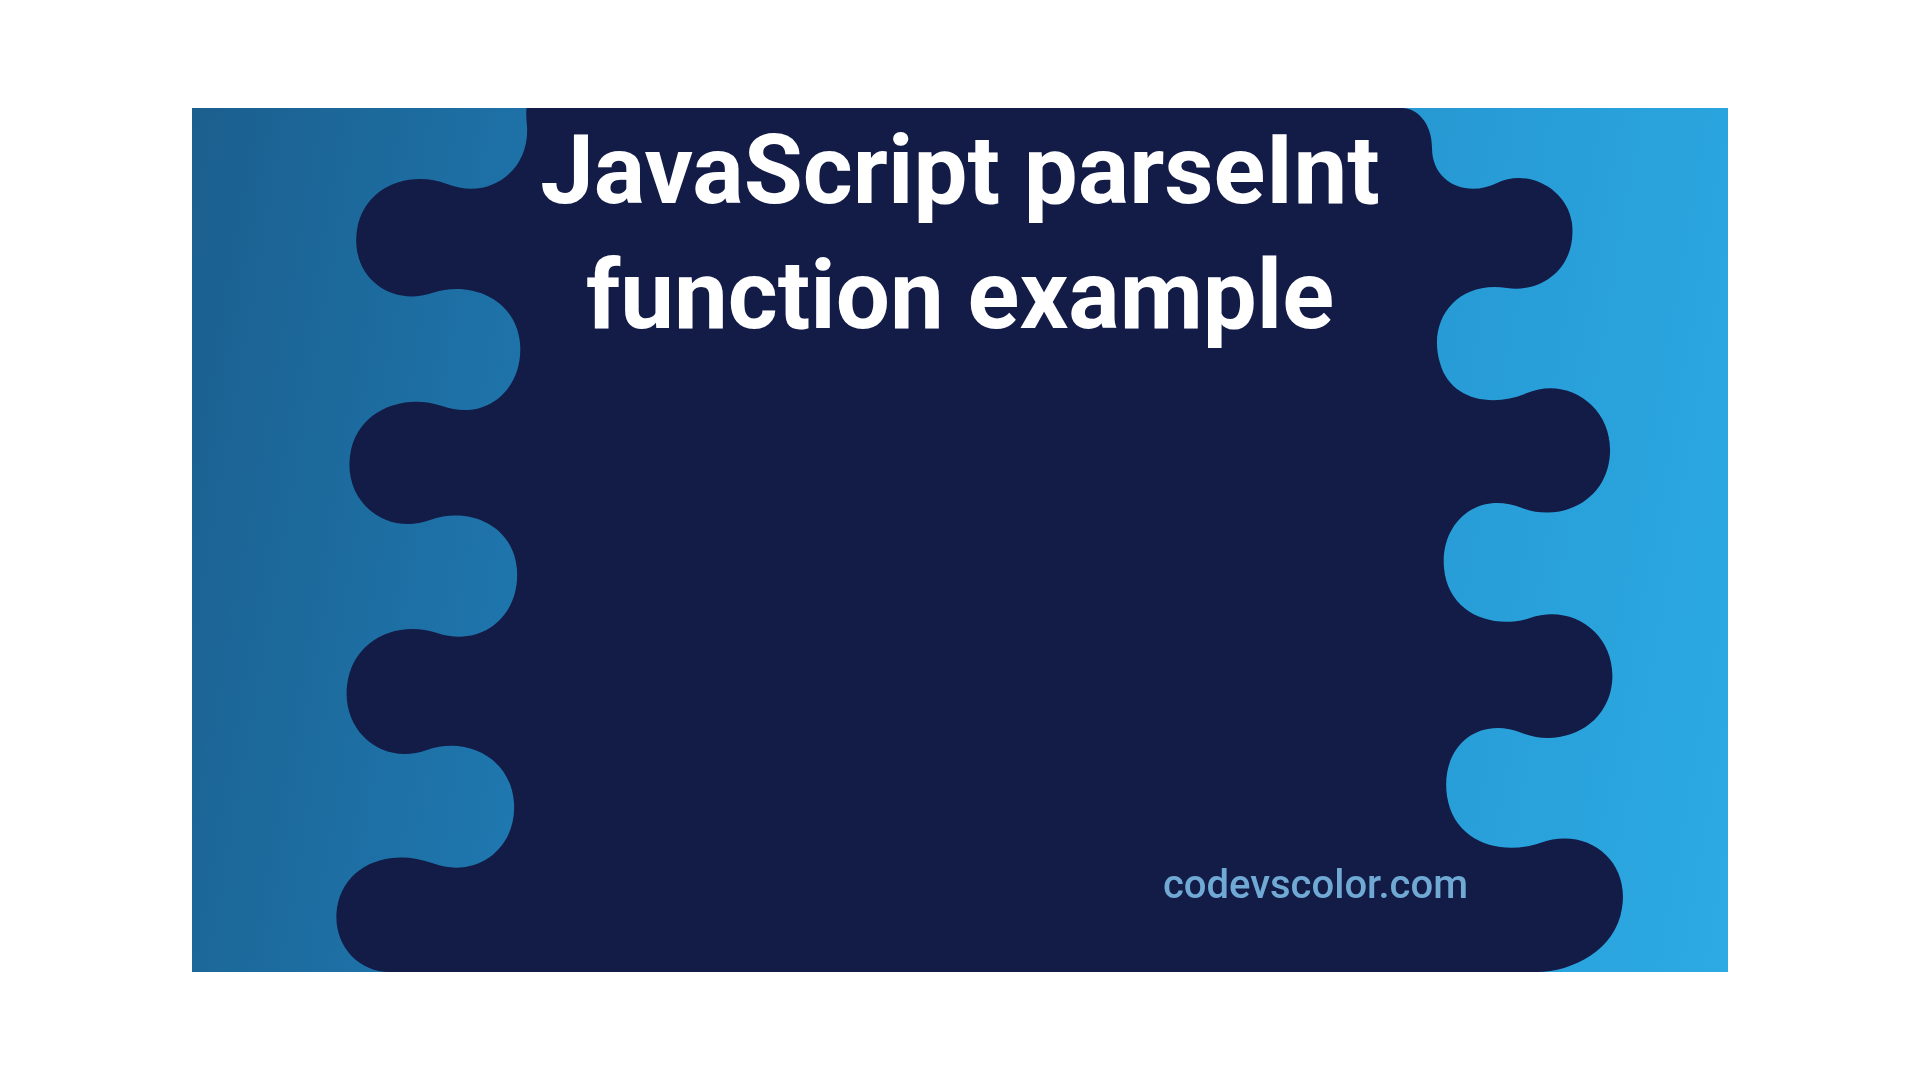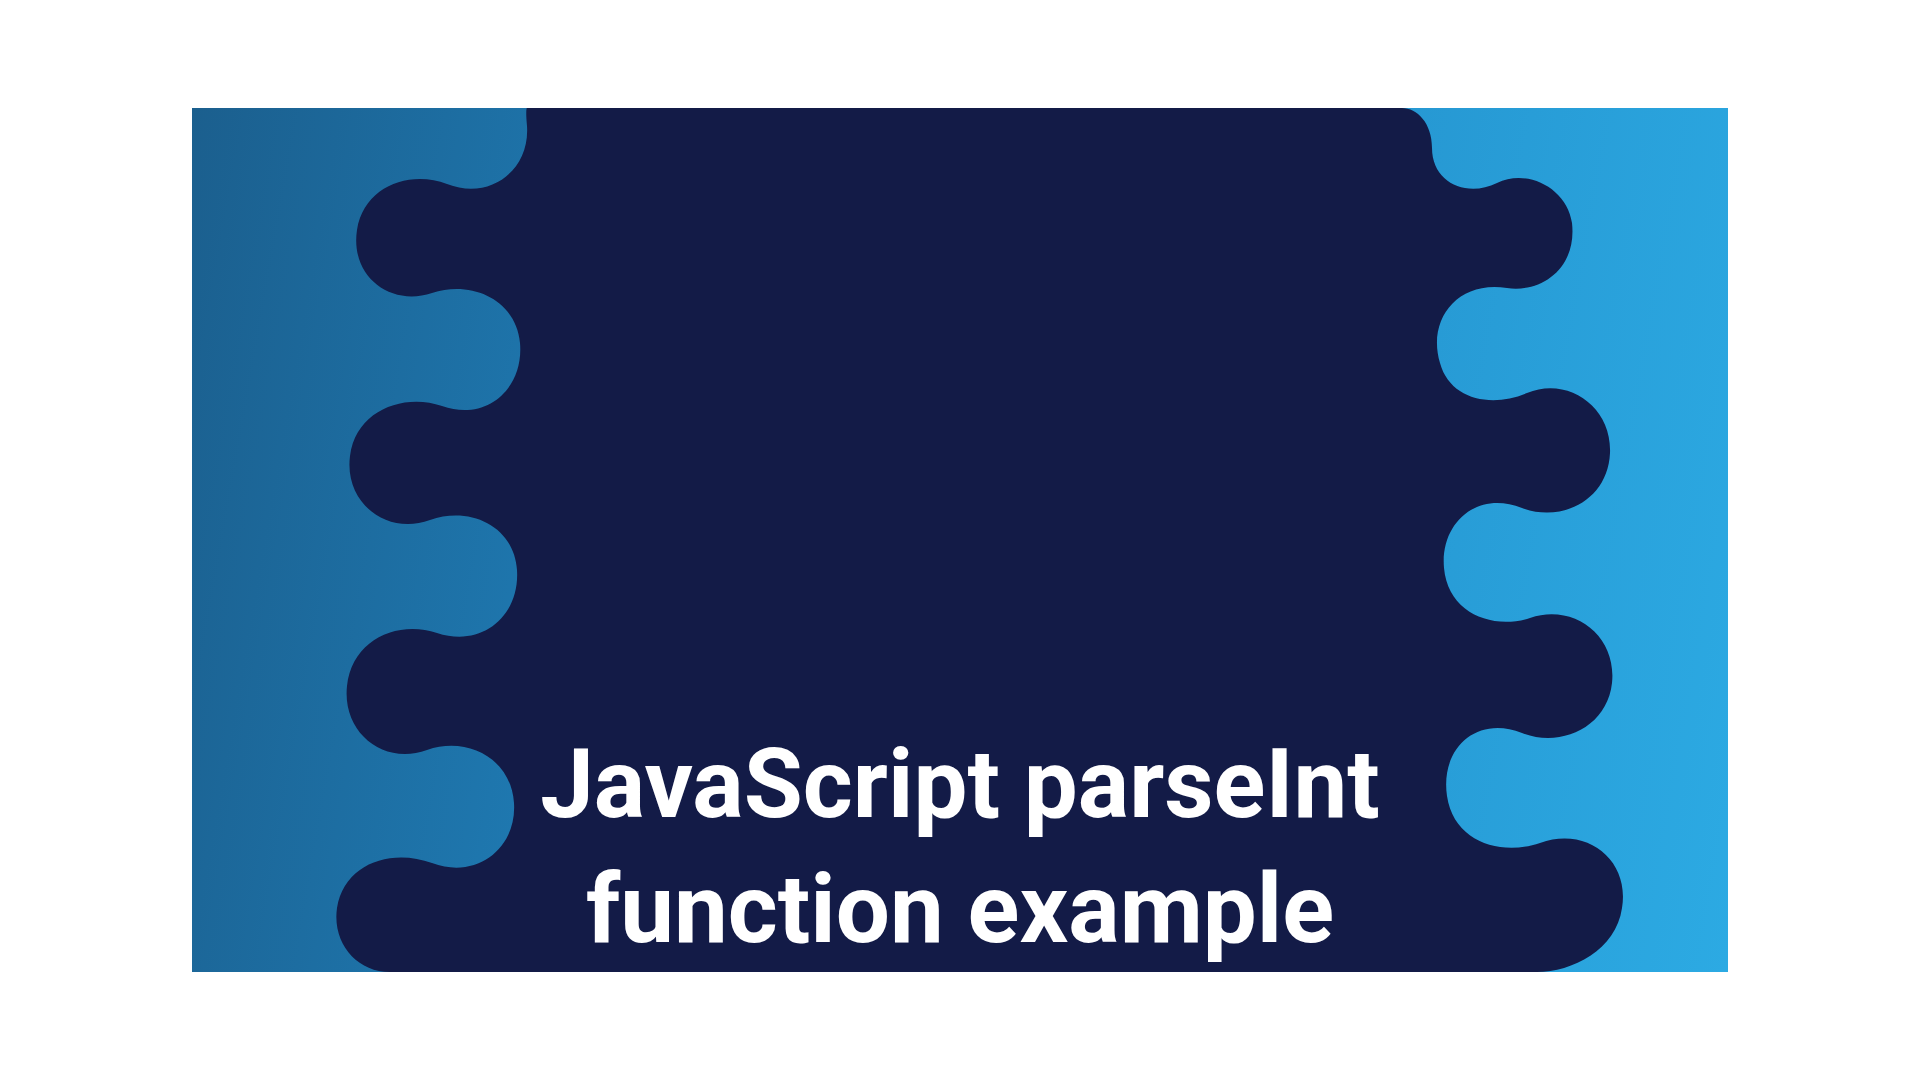--- a/index.html
+++ b/index.html
@@ -24,21 +24,21 @@
     inset: 0;
     width: 100%;
     height: 100%;
   }
   .content {
     position: absolute;
     inset: 0;
     display: flex;
     flex-direction: column;
     align-items: center;
-    justify-content: flex-end;
+    justify-content: flex-start;
     pointer-events: none;
   }
   .title {
     color: #ffffff;
     font-weight: 700;
     font-size: 96px;
     line-height: 1.3;
     text-align: center;
     max-width: 900px;
   }
@@ -94,13 +94,14 @@
       C 298 93 338 62 335 18
       C 334 8 334 0 335 0
       Z
     "></path>
   </svg>
 
   <div class="content">
     <h1 class="title">JavaScript parseInt function example</h1>
   </div>
 
+  <div class="site-credit">codevscolor.com</div>
 </div>
 
 </body></html>

